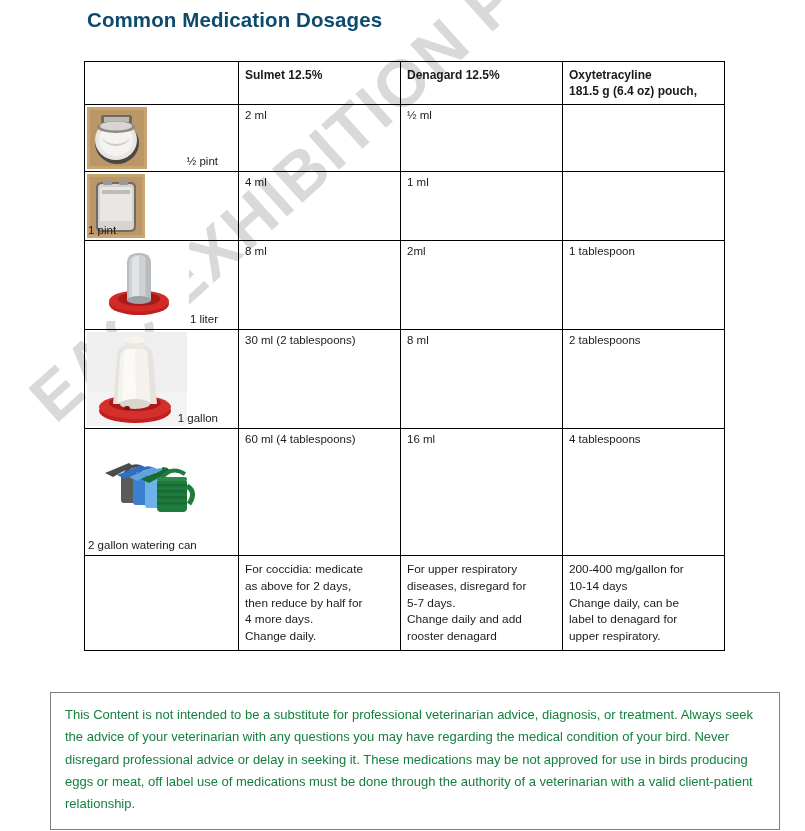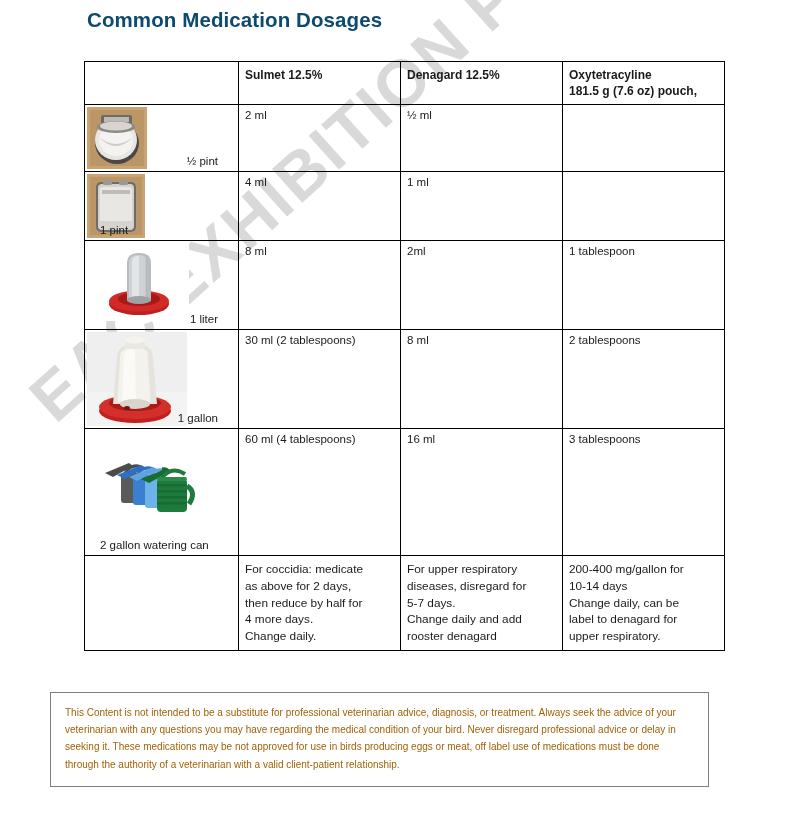--- a/index.html
+++ b/index.html
@@ -102,48 +102,48 @@
   }
   .device-caption {
     position: absolute;
     right: 20px;
     bottom: 2px;
     font-size: 11.5px;
     line-height: 1.2;
     white-space: nowrap;
   }
   .device-caption.wide {
-    left: 15px;
+    left: 3px;
     right: auto;
   }
   .device-art {
     display: block;
   }
 
   .notes-cell {
     font-weight: bold;
     font-size: 11.8px !important;
     line-height: 1.42 !important;
     padding-top: 5px !important;
     padding-bottom: 5px !important;
   }
   .notes-cell div { white-space: nowrap; }
 
   
   #disclaimer {
     position: absolute;
     left: 50px;
     top: 692px;
-    width: 659px;
+    width: 730px;
     box-sizing: border-box;
     border: 1px solid #7f7f7f;
     padding: 11px 14px 13px 14px;
-    font-size: 10px;
+    font-size: 13px;
     line-height: 1.72;
-    color: #a16207;
+    color: #15803d;
     background: rgba(255,255,255,0.72);
   }
 </style>
 </head>
 <body>
 
 <div id="watermark">EAC EXHIBITION POULTRY</div>
 
 <div id="page">
 
@@ -156,21 +156,21 @@
       <col class="col-dose">
       <col class="col-dose">
     </colgroup>
     <thead>
       <tr>
         <th class="col-device"></th>
         <th>Sulmet 12.5%</th>
         <th>Denagard 12.5%</th>
         <th>
           <div>Oxytetracyline</div>
-          <div>181.5 g (7.6 oz) pouch,</div>
+          <div>181.5 g (6.4 oz) pouch,</div>
         </th>
       </tr>
     </thead>
     <tbody>
 
       <tr>
         <td class="device-cell">
           <div class="device-inner" style="height:66px;">
             <svg class="device-art" width="60" height="62" viewBox="0 0 60 62">
               <rect x="0" y="0" width="60" height="62" fill="#c9a473"></rect>
@@ -287,21 +287,21 @@
               <rect x="58" y="49" width="30" height="2.5" fill="#176b33"></rect>
               <path d="M62 26 q10 -14 24 -5" stroke="#1f7a3d" stroke-width="4" fill="none"></path>
               <path d="M88 33 q10 6 2 18" stroke="#1f7a3d" stroke-width="5" fill="none"></path>
               <rect x="58" y="24" width="30" height="4" rx="2" fill="#2a8c48"></rect>
             </svg>
             <span class="device-caption wide">2 gallon watering can</span>
           </div>
         </td>
         <td>60 ml (4 tablespoons)</td>
         <td>16 ml</td>
-        <td>3 tablespoons</td>
+        <td>4 tablespoons</td>
       </tr>
 
       <tr>
         <td></td>
         <td class="notes-cell">
           <div>For coccidia: medicate</div>
           <div>as above for 2 days,</div>
           <div>then reduce by half for</div>
           <div>4 more days.</div>
           <div>Change daily.</div>

